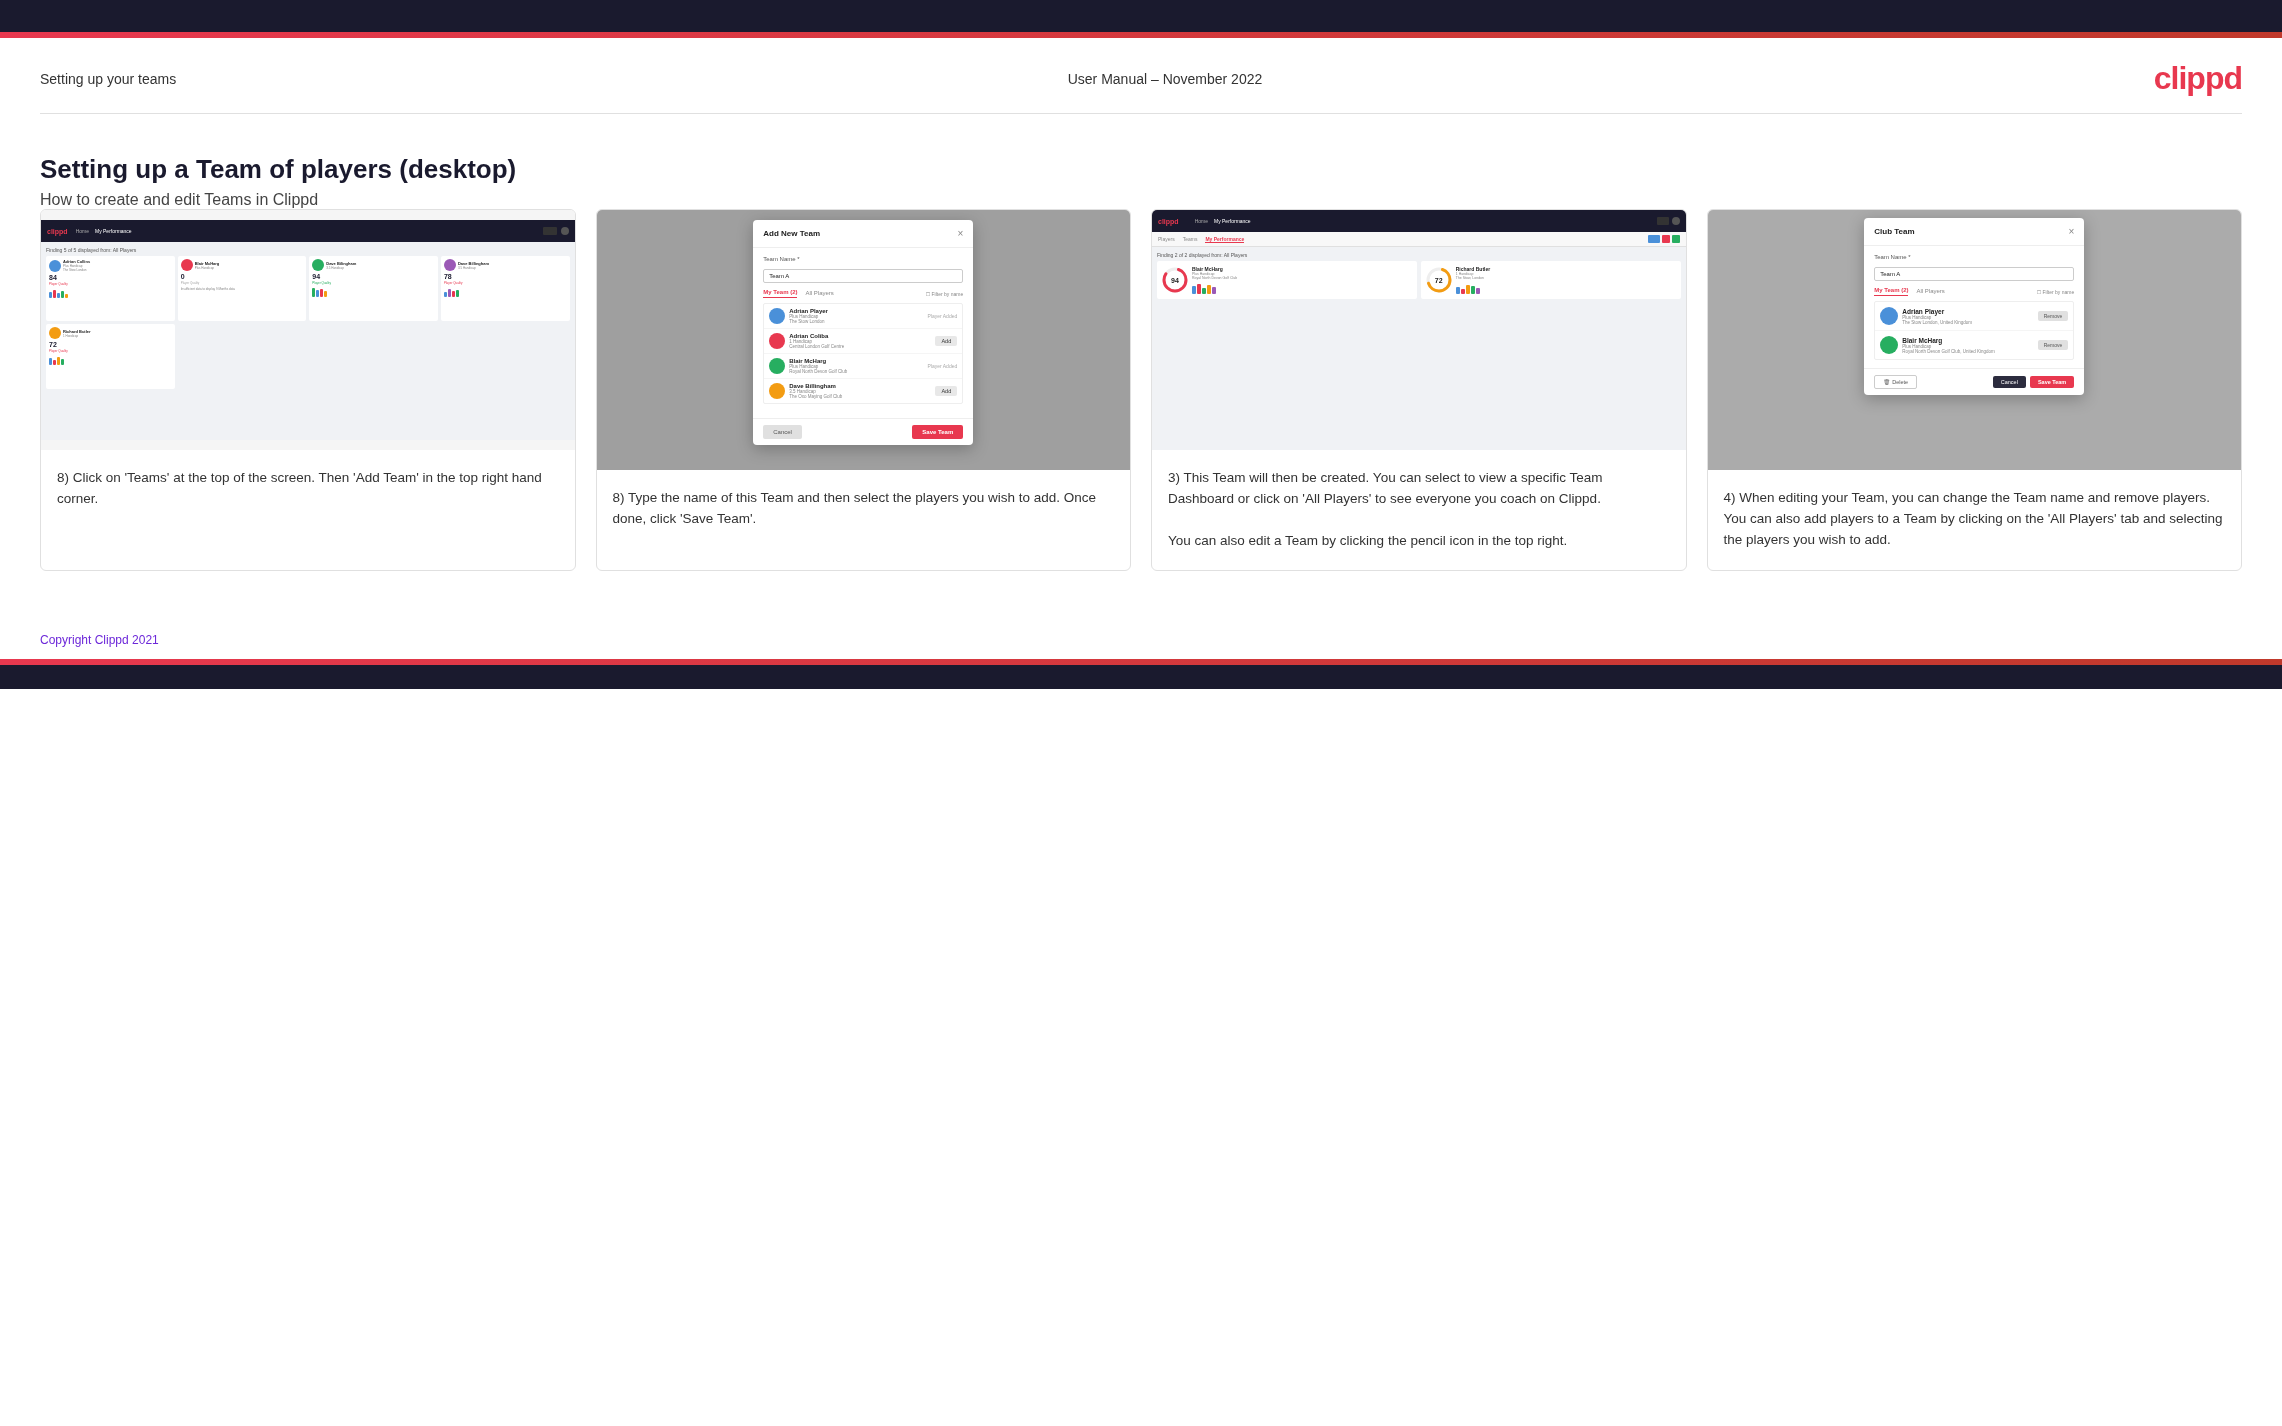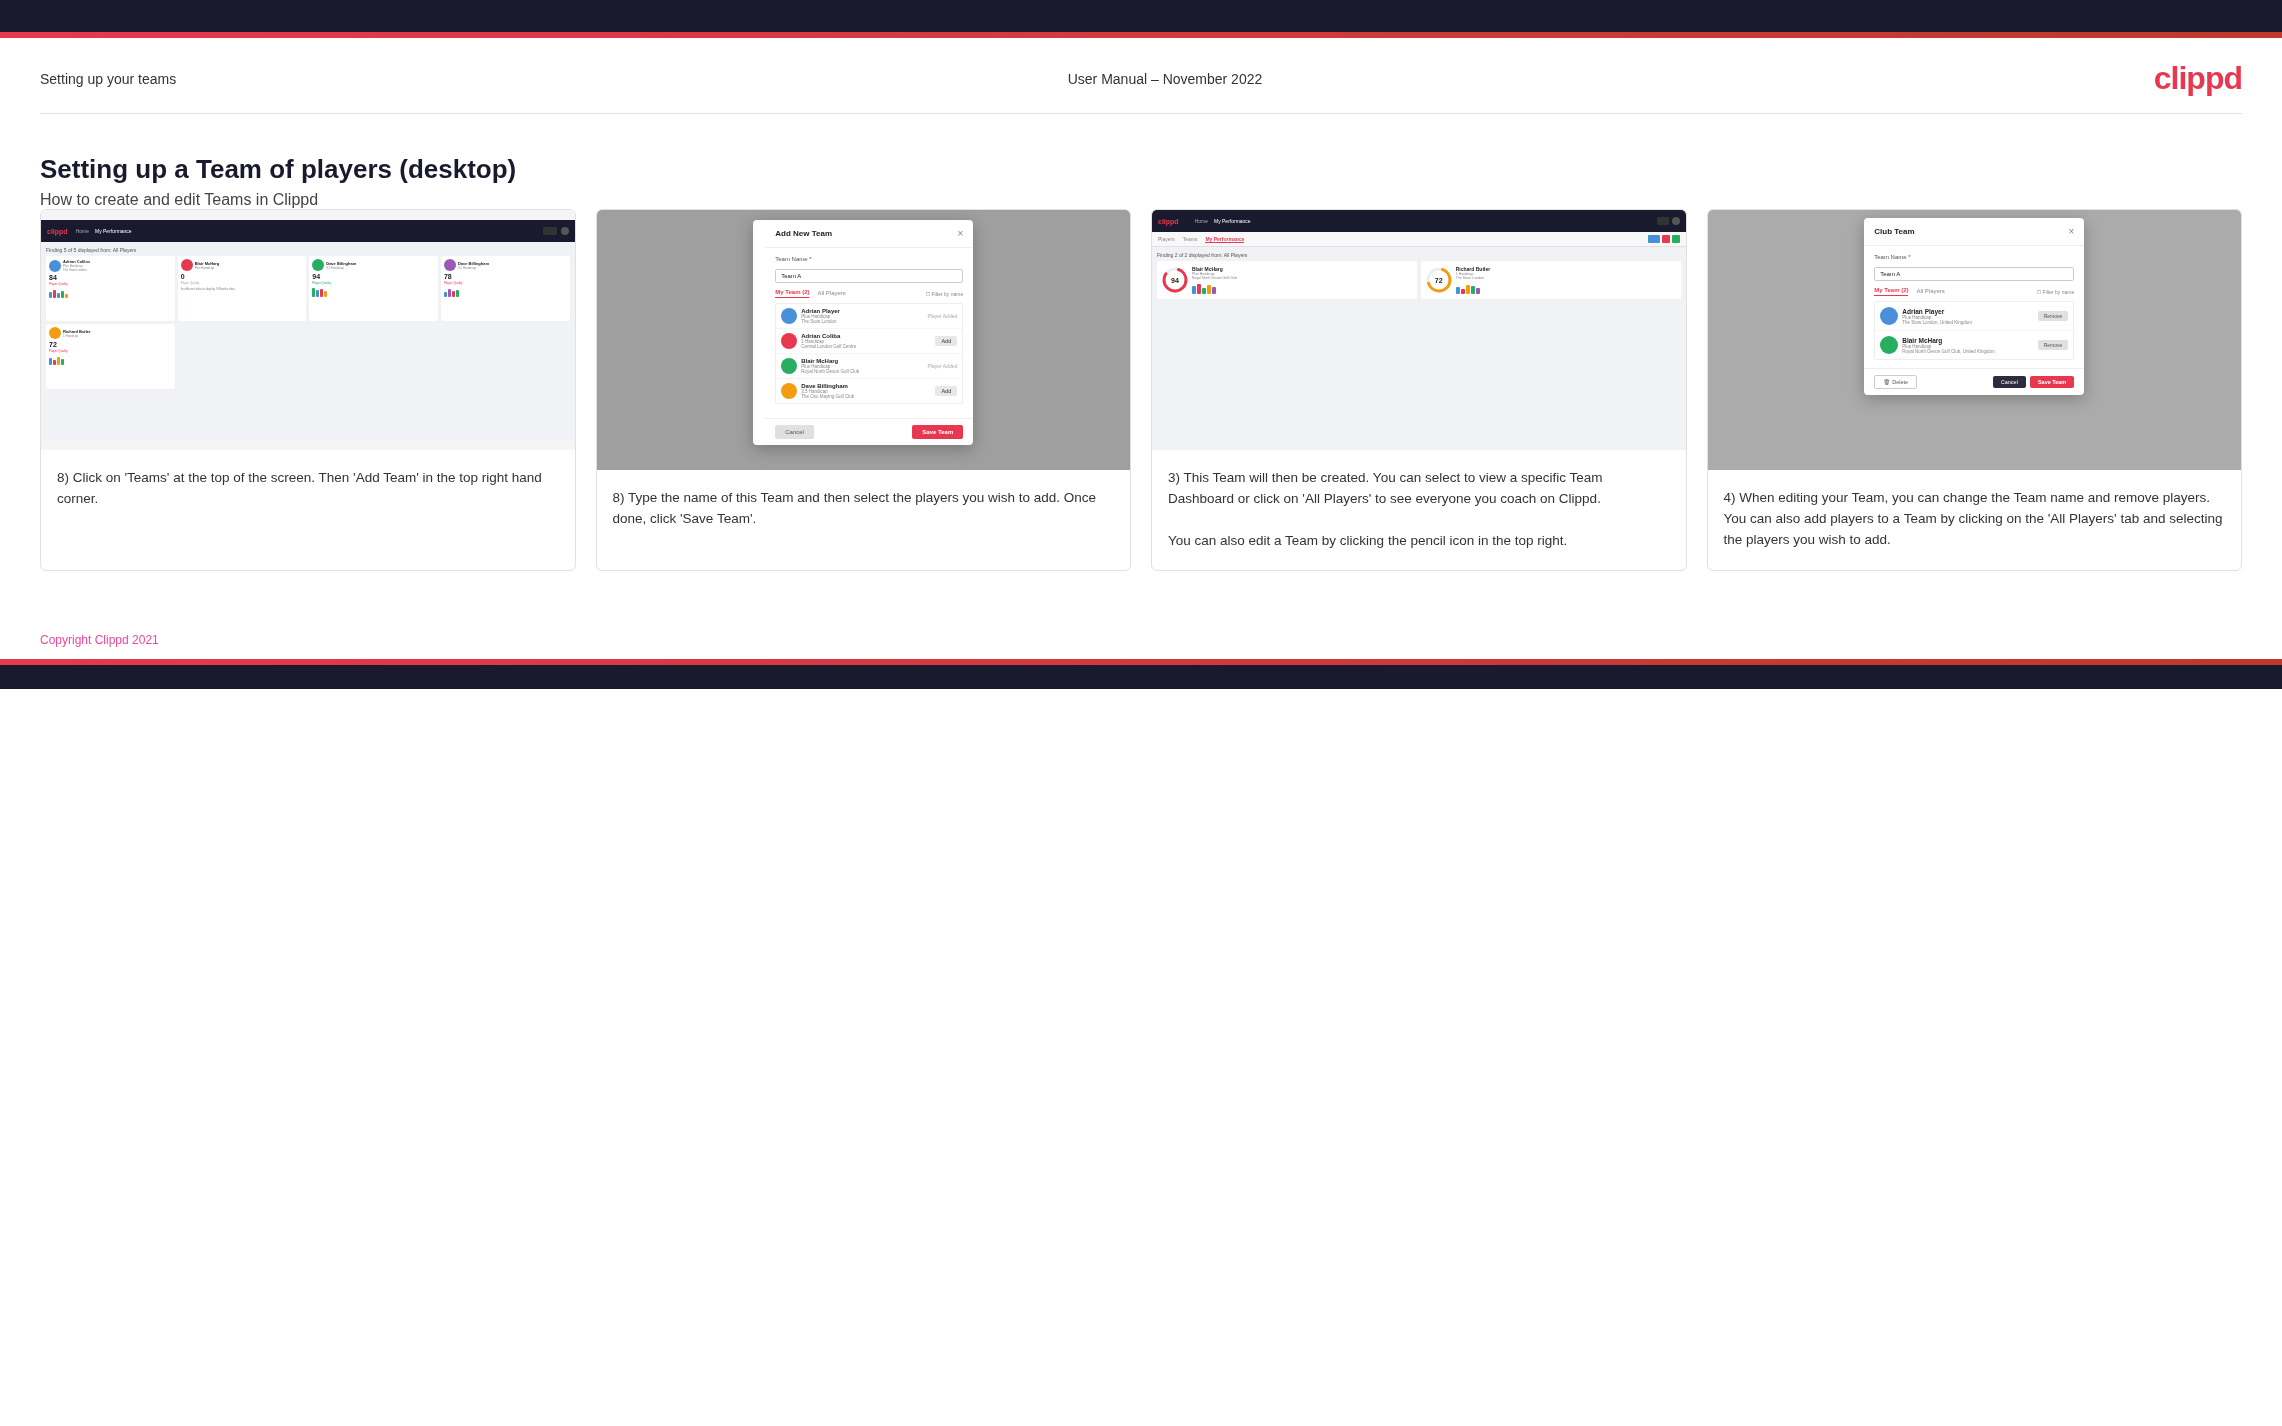--- a/index.html
+++ b/index.html
@@ -129,21 +129,20 @@
       align-items: flex-start;
       justify-content: center;
       padding-top: 10px;
     }
     .ss2-modal {
       background: #fff;
       width: 220px;
       border-radius: 4px;
       box-shadow: 0 4px 16px rgba(0,0,0,0.25);
       overflow: hidden;
-      padding-left: 12px;
     }
     .ss2-modal-header {
       display: flex;
       justify-content: space-between;
       align-items: center;
       padding: 8px 10px;
       border-bottom: 1px solid #eee;
     }
     .ss2-modal-title {
       font-size: 8px;
@@ -419,21 +418,21 @@
       padding: 3px 8px;
       font-size: 5.5px;
       color: #fff;
       cursor: pointer;
       font-weight: 600;
     }
 
     .footer {
       padding: 12px 40px;
       font-size: 12px;
-      color: #ec4899;
+      color: #6d28d9;
     }
     .bottom-accent {
       background: linear-gradient(to right, #e8384f, #c0392b);
       height: 6px;
       width: 100%;
     }
     .bottom-dark {
       background: #1a1a2e;
       height: 24px;
     }

